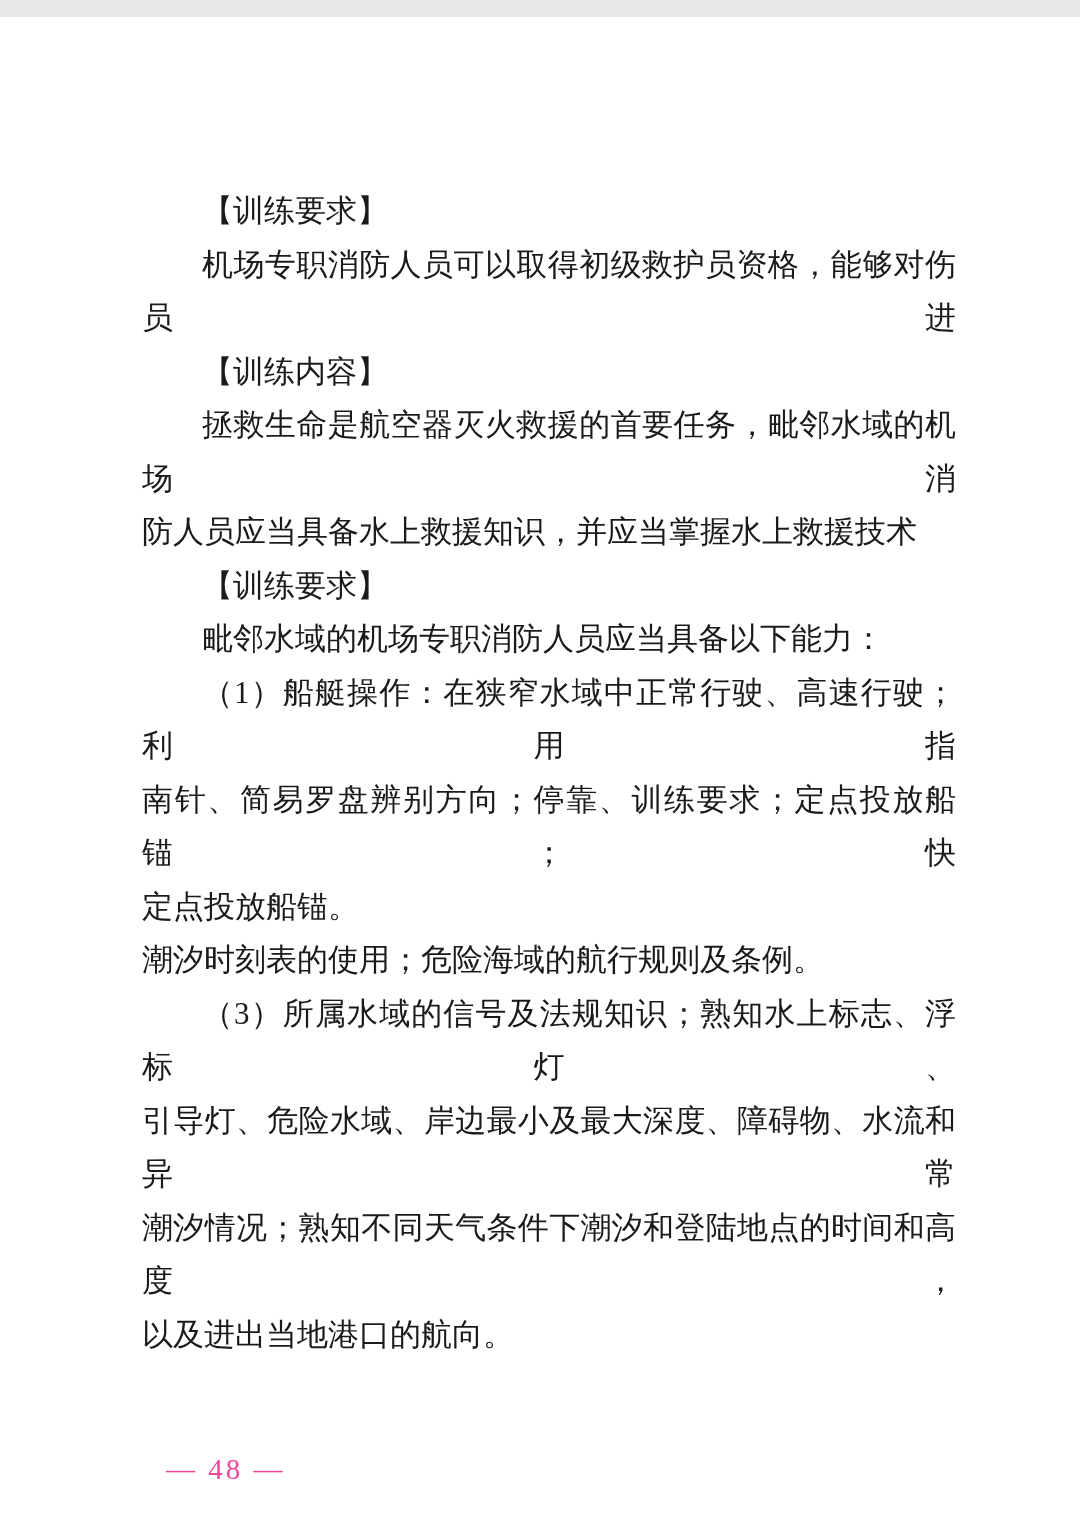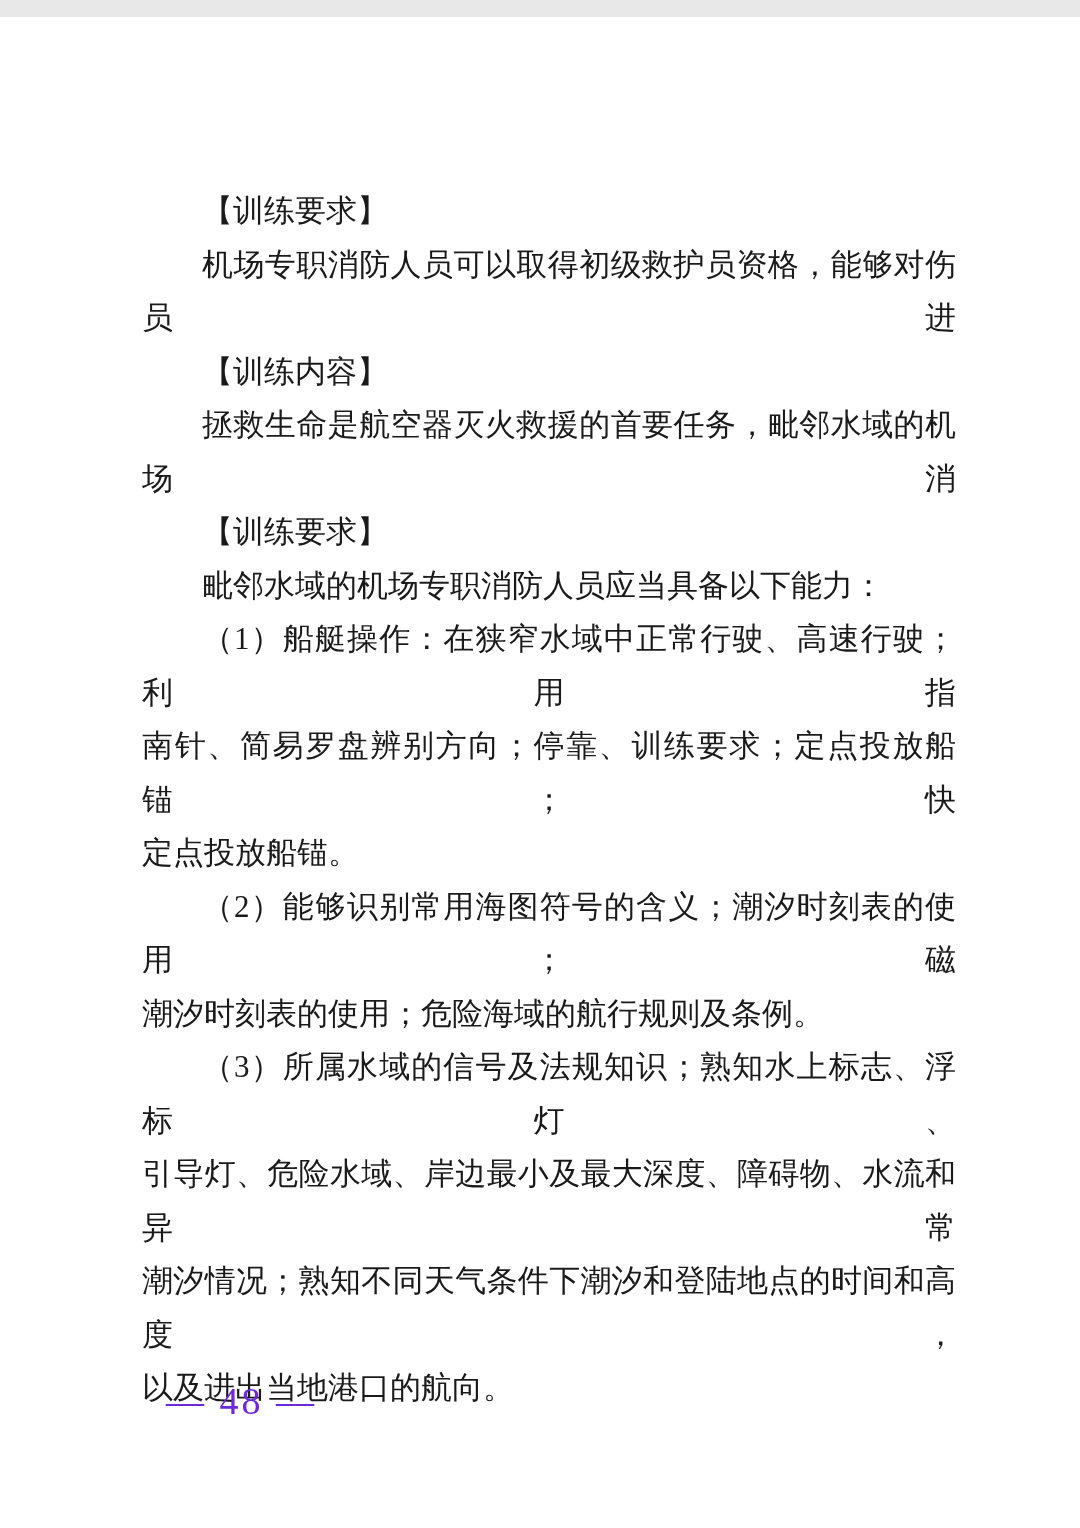--- a/index.html
+++ b/index.html
@@ -32,41 +32,41 @@
   }
   .line.full {
     text-align-last: justify;
   }
   .line.indent {
     text-indent: 60px;
   }
   .footer {
     position: absolute;
     left: 166px;
-    top: 1362px;
-    font-size: 38px;
+    top: 1436px;
+    font-size: 29px;
     letter-spacing: 3px;
-    color: #6d28d9;
+    color: #ec4899;
   }
 </style>
 </head>
 <body>
 
 <div class="page">
   <div class="content">
     <div class="line indent">【训练要求】</div>
     <div class="line indent full">机场专职消防人员可以取得初级救护员资格，能够对伤员进</div>
     <div class="line indent">【训练内容】</div>
     <div class="line indent full">拯救生命是航空器灭火救援的首要任务，毗邻水域的机场消</div>
+    <div class="line">防人员应当具备水上救援知识，并应当掌握水上救援技术</div>
     <div class="line indent">【训练要求】</div>
     <div class="line indent">毗邻水域的机场专职消防人员应当具备以下能力：</div>
     <div class="line indent full">（1）船艇操作：在狭窄水域中正常行驶、高速行驶；利用指</div>
     <div class="line full">南针、简易罗盘辨别方向；停靠、训练要求；定点投放船锚；快</div>
     <div class="line">定点投放船锚。</div>
-    <div class="line indent full">（2）能够识别常用海图符号的含义；潮汐时刻表的使用；磁</div>
     <div class="line">潮汐时刻表的使用；危险海域的航行规则及条例。</div>
     <div class="line indent full">（3）所属水域的信号及法规知识；熟知水上标志、浮标灯、</div>
     <div class="line full">引导灯、危险水域、岸边最小及最大深度、障碍物、水流和异常</div>
     <div class="line full">潮汐情况；熟知不同天气条件下潮汐和登陆地点的时间和高度，</div>
     <div class="line">以及进出当地港口的航向。</div>
 
   </div>
   <div class="footer">— 48 —</div>
 </div>
 

